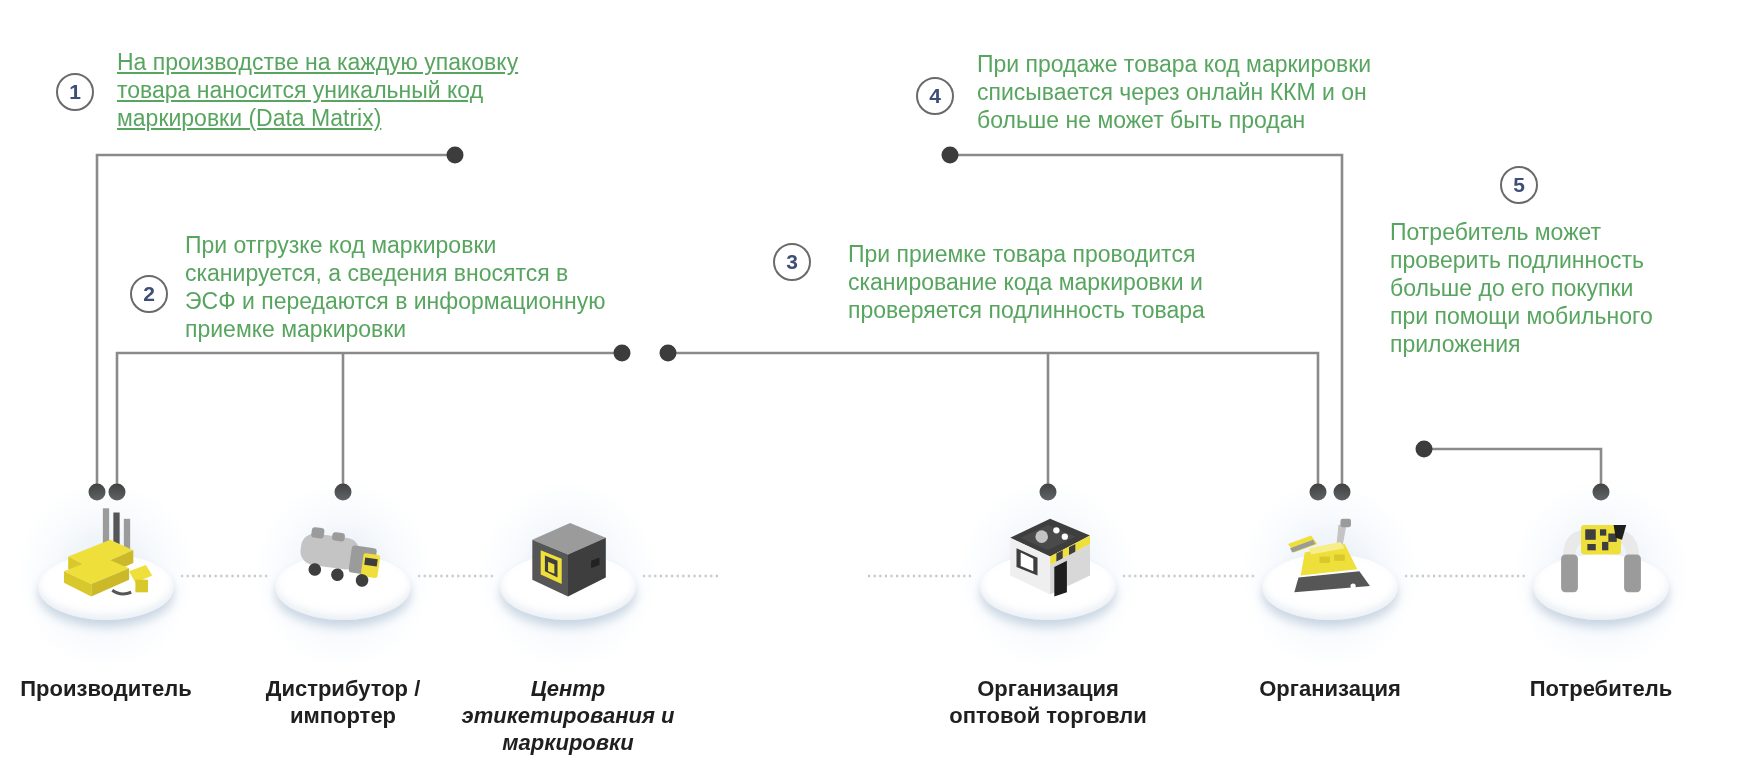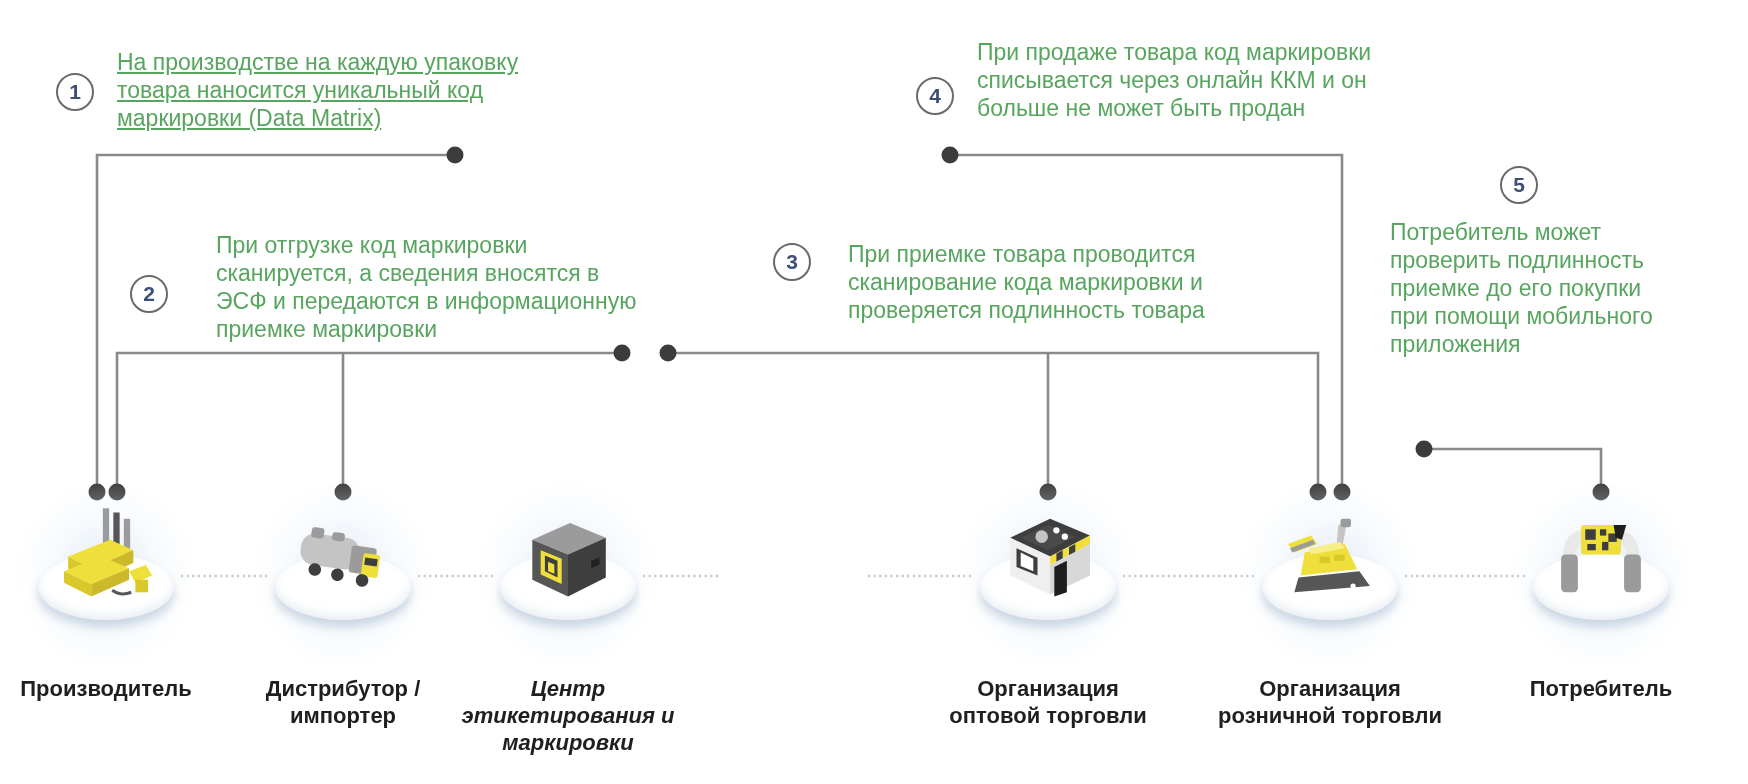--- a/index.html
+++ b/index.html
@@ -85,40 +85,40 @@
     </div>
   <div class="badge" style="left:1500px;top:166px;">
       <span>5</span>
     </div>
 
   <div class="steptext" style="left:117px;top:48px;text-decoration:underline;">
     <span class="ln">На производстве на каждую упаковку</span>
     <span class="ln">товара наносится уникальный код</span>
     <span class="ln">маркировки (Data Matrix)</span>
   </div>
-  <div class="steptext" style="left:185px;top:231px;margin-left:31px;">
+  <div class="steptext" style="left:185px;top:231px;">
     <span class="ln">При отгрузке код маркировки</span>
     <span class="ln">сканируется, а сведения вносятся в</span>
     <span class="ln">ЭСФ и передаются в информационную</span>
     <span class="ln">приемке маркировки</span>
   </div>
   <div class="steptext" style="left:848px;top:240px;">
     <span class="ln">При приемке товара проводится</span>
     <span class="ln">сканирование кода маркировки и</span>
     <span class="ln">проверяется подлинность товара</span>
   </div>
-  <div class="steptext" style="left:977px;top:38px;">
+  <div class="steptext" style="left:977px;top:50px;">
     <span class="ln">При продаже товара код маркировки</span>
     <span class="ln">списывается через онлайн ККМ и он</span>
     <span class="ln">больше не может быть продан</span>
   </div>
   <div class="steptext" style="left:1390px;top:218px;">
     <span class="ln">Потребитель может</span>
     <span class="ln">проверить подлинность</span>
-    <span class="ln">приемке до его покупки</span>
+    <span class="ln">больше до его покупки</span>
     <span class="ln">при помощи мобильного</span>
     <span class="ln">приложения</span>
   </div>
 
   <div class="entity" style="left:-4px;">
     <div class="halo"></div>
     <div class="ellipse"></div>
     <svg class="icon" viewBox="0 0 100 100">
       <rect x="47" y="6" width="6" height="34" fill="var(--icon_gray)"></rect>
       <rect x="57" y="10" width="6" height="34" fill="var(--icon_dark)"></rect>
@@ -214,21 +214,20 @@
       <polygon points="26,48 64,40 76,64 22,70" fill="var(--icon_yellow)"></polygon>
       <polygon points="30,44 60,38 64,44 32,50" fill="#F7EE8A"></polygon>
       <polygon points="10,40 32,32 38,40 16,48" fill="var(--icon_yellow)"></polygon>
       <polygon points="12,44 34,36 36,40 14,48" fill="var(--icon_gray)"></polygon>
       <rect x="40" y="52" width="10" height="6" fill="var(--icon_yellow_dk)"></rect>
       <rect x="54" y="50" width="10" height="6" fill="var(--icon_yellow_dk)"></rect>
       <circle cx="72" cy="80" r="2.5" fill="#ffffff"></circle>
     </svg>
     <div class="entlabel">
       <span class="ln">Организация</span>
-      <span class="ln">розничной торговли</span>
     </div>
   </div>
 
   <div class="entity" style="left:1491px;">
     <div class="halo"></div>
     <div class="ellipse"></div>
     <svg class="icon" viewBox="0 0 100 100">
       <path d="M14,56 q-2,-28 22,-30 l28,0 q24,2 22,30 l-12,0 q2,-18 -12,-18 l-24,0 q-14,0 -12,18 z" fill="#E9E9E9"></path>
       <rect x="12" y="50" width="16" height="36" rx="4" fill="var(--icon_gray)"></rect>
       <rect x="72" y="50" width="16" height="36" rx="4" fill="var(--icon_gray)"></rect>

